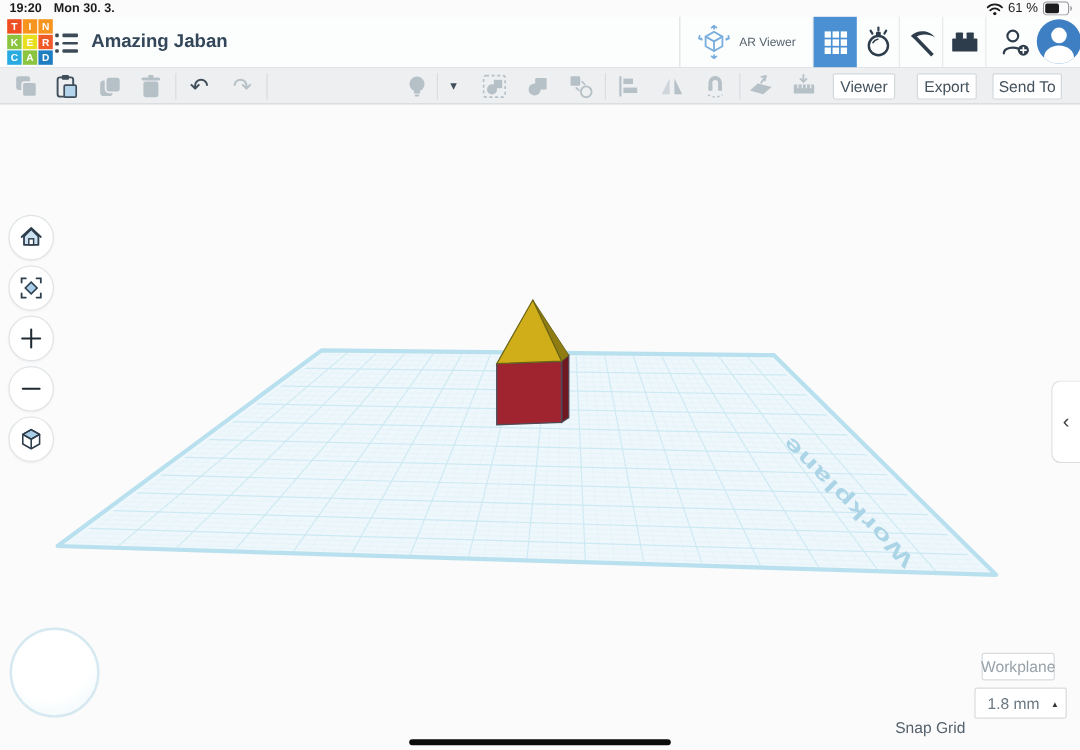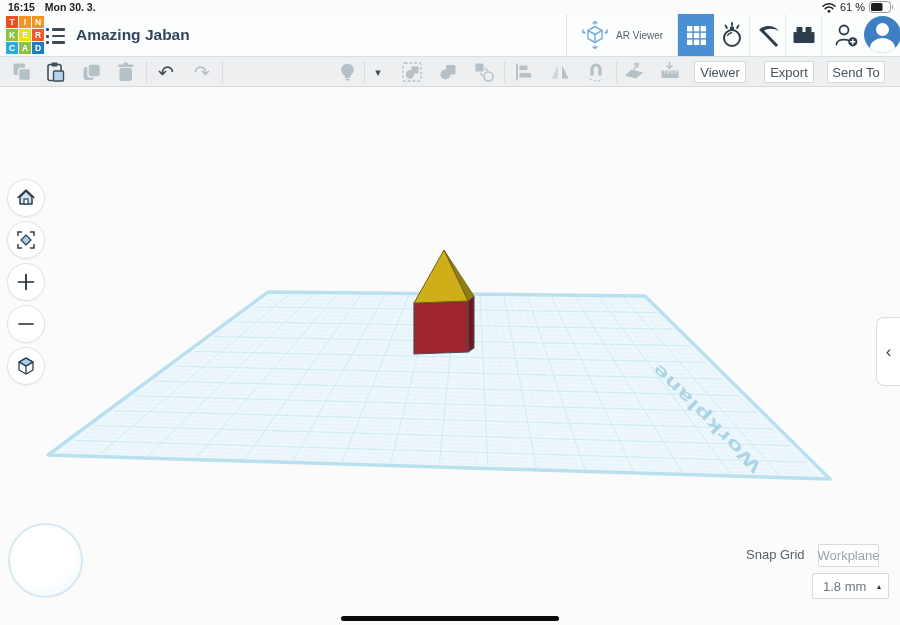--- a/index.html
+++ b/index.html
@@ -44,21 +44,21 @@
   .glyph-dark { font-size:19px; color:#3f4e5a; line-height:1; }
   .glyph-gray { font-size:19px; color:#b6c0c7; line-height:1; }
   .caret-sm { font-size:11px; color:#3f4e5a; line-height:1; }
 
   
   .viewcube { position:absolute; left:10px; top:102px; z-index:4; cursor:pointer; }
   .nav-btn { position:absolute; left:7px; width:38px; height:38px; border-radius:50%; background:#fff; border:1px solid #e0e4e6; box-shadow:0 1px 2px rgba(0,0,0,0.05); display:flex; align-items:center; justify-content:center; cursor:pointer; z-index:4; }
   .right-tab { position:absolute; left:876px; top:317px; width:24px; height:69px; background:#fff; border:1px solid #dadee1; border-right:none; border-radius:8px 0 0 8px; display:flex; align-items:center; justify-content:center; font-size:17px; color:#3f3f3f; cursor:pointer; z-index:4; }
   .nav-circle { position:absolute; left:8px; top:523px; width:75px; height:75px; border-radius:50%; border:2px solid #d6e8f0; background:radial-gradient(circle at 45% 35%, #ffffff 55%, #f4fafc 78%, #e9f3f8 100%); z-index:4; cursor:pointer; }
   .settings-btn { position:absolute; left:818px; top:544px; width:61px; height:23px; background:#fff; border:1px solid #d7dbde; border-radius:2px; font-size:13px; color:#98a2aa; display:flex; align-items:center; justify-content:center; cursor:pointer; z-index:4; }
-  .snap-label { position:absolute; left:746px; top:547px; font-size:13px; color:#55626c; z-index:4; }
+  .snap-label { position:absolute; left:746px; top:599px; font-size:13px; color:#55626c; z-index:4; }
   .snap-select { position:absolute; left:812px; top:573px; width:77px; height:26px; background:#fff; border:1px solid #d7dbde; border-radius:2px; display:flex; align-items:center; cursor:pointer; z-index:4; }
   .snap-value { font-size:13px; color:#6b7781; padding-left:10px; flex:1; }
   .snap-caret { font-size:8px; color:#333; padding-right:7px; }
   .home-indicator { position:absolute; left:341px; top:616px; width:218px; height:5px; background:#0b0b0b; border-radius:3px; z-index:6; }
 </style>
 </head>
 <body>
 
 <div id="app">
 
@@ -177,21 +177,21 @@
       </g>
       <text transform="translate(762,466) rotate(-135) scale(1,0.62)" font-size="27" font-weight="bold" letter-spacing="1" fill="#abd4e6">Workplane</text>
       <polygon points="468,301 474,296 474,348 468,352" fill="#701822" stroke="#4e4a57" stroke-width="1"></polygon>
       <polygon points="414,303 468,301 468,352 414,354" fill="#a02430" stroke="#4e4a57" stroke-width="1.2"></polygon>
       <polygon points="444,250 468,301 474,296" fill="#8f7c12" stroke="#6b6414" stroke-width="0.8"></polygon>
       <polygon points="444,250 414,303 468,301" fill="#cfae1a" stroke="#6b6414" stroke-width="1"></polygon>
     </svg>
 
   <div class="statusbar">
     <div class="sb-left">
-      <span>16:15</span>
+      <span>19:20</span>
       <span>Mon 30. 3.</span>
     </div>
     <div class="sb-right">
       <svg width="14" height="11" viewBox="0 0 14 11">
         <path d="M1 4.2 a8.5 8.5 0 0 1 12 0" fill="none" stroke="#1c1c1e" stroke-width="1.5" stroke-linecap="round"></path>
         <path d="M3.2 6.6 a5.4 5.4 0 0 1 7.6 0" fill="none" stroke="#1c1c1e" stroke-width="1.5" stroke-linecap="round"></path>
         <circle cx="7" cy="9.3" r="1.4" fill="#1c1c1e"></circle>
       </svg>
       <span class="pct">61 %</span>
       <svg width="25" height="12" viewBox="0 0 25 12">

